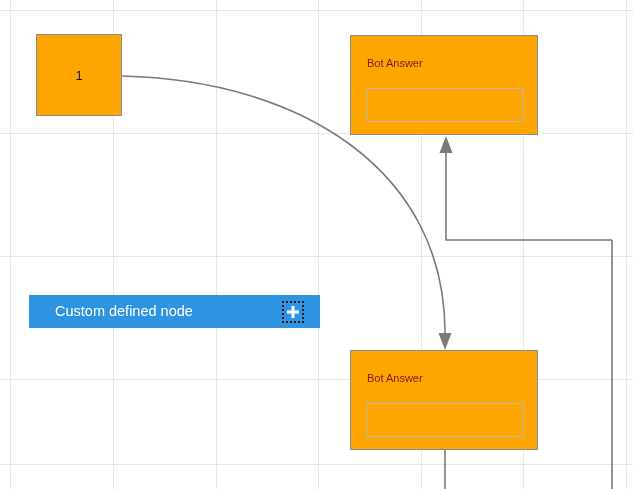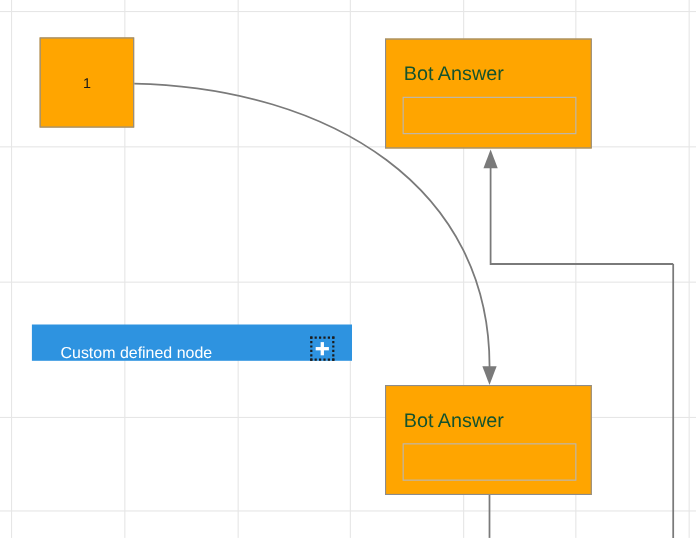--- a/index.html
+++ b/index.html
@@ -58,42 +58,42 @@
   }
   .node-simple-label {
     color: #1a1a1a;
     font-size: 13px;
     line-height: 1;
   }
   .node-title {
     position: absolute;
     left: 16px;
     top: 22px;
-    color: #14532d;
-    font-size: 18px;
+    color: #7f1d1d;
+    font-size: 11px;
     line-height: 1;
     white-space: nowrap;
   }
   .node-slot {
     position: absolute;
     left: 15px;
     right: 13px;
     top: 52px;
     height: 34px;
     box-sizing: border-box;
     border: 1px solid #b8b8b8;
     background: transparent;
   }
   
   .palette-button {
     position: absolute;
     box-sizing: border-box;
     background: #2e93e0;
     display: flex;
-    align-items: flex-end;
+    align-items: center;
     padding-left: 26px;
     padding-right: 10px;
   }
   .palette-button-label {
     color: #ffffff;
     font-size: 14.5px;
     line-height: 1;
     flex: 1 1 auto;
     white-space: nowrap;
   }

